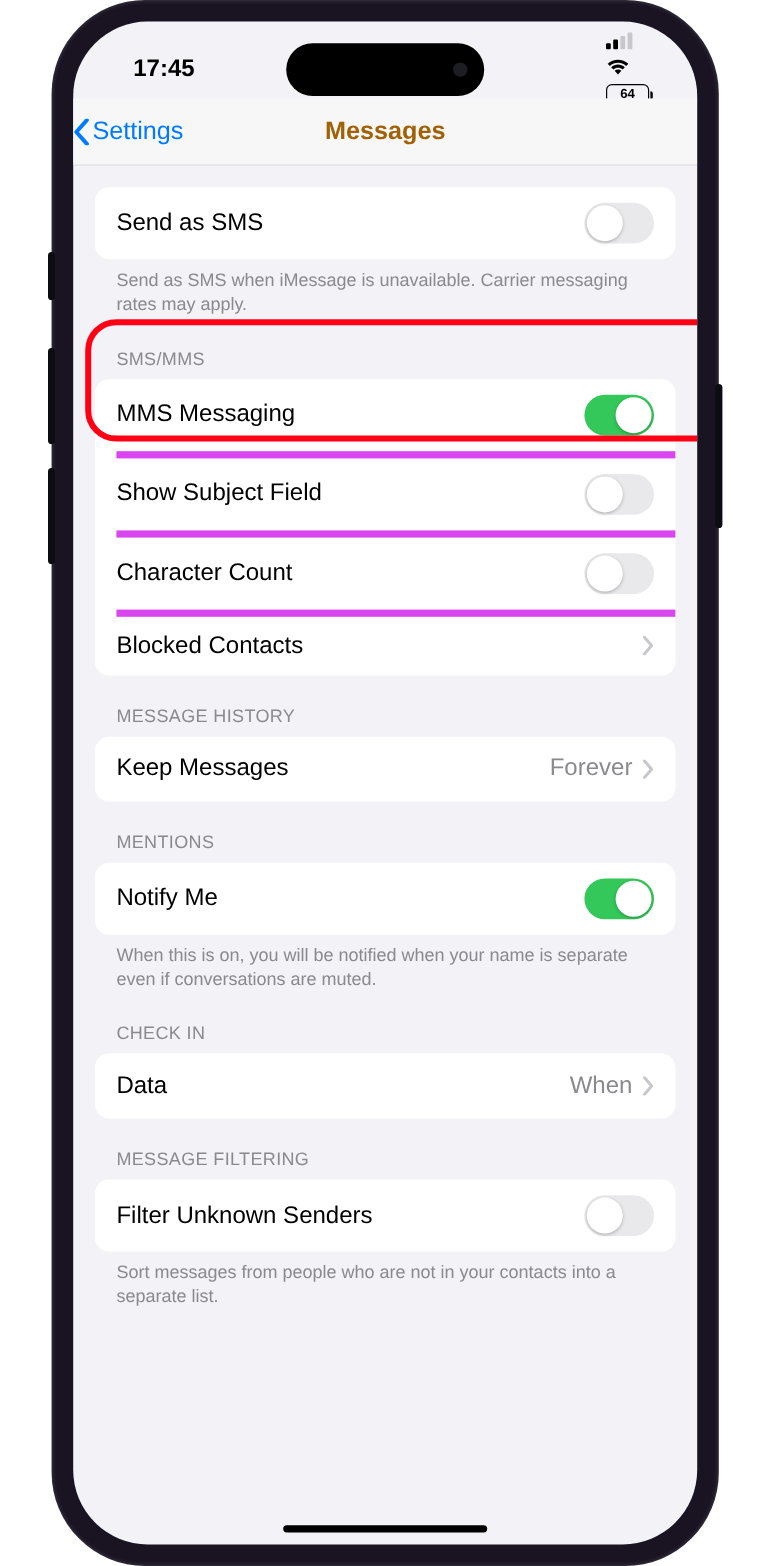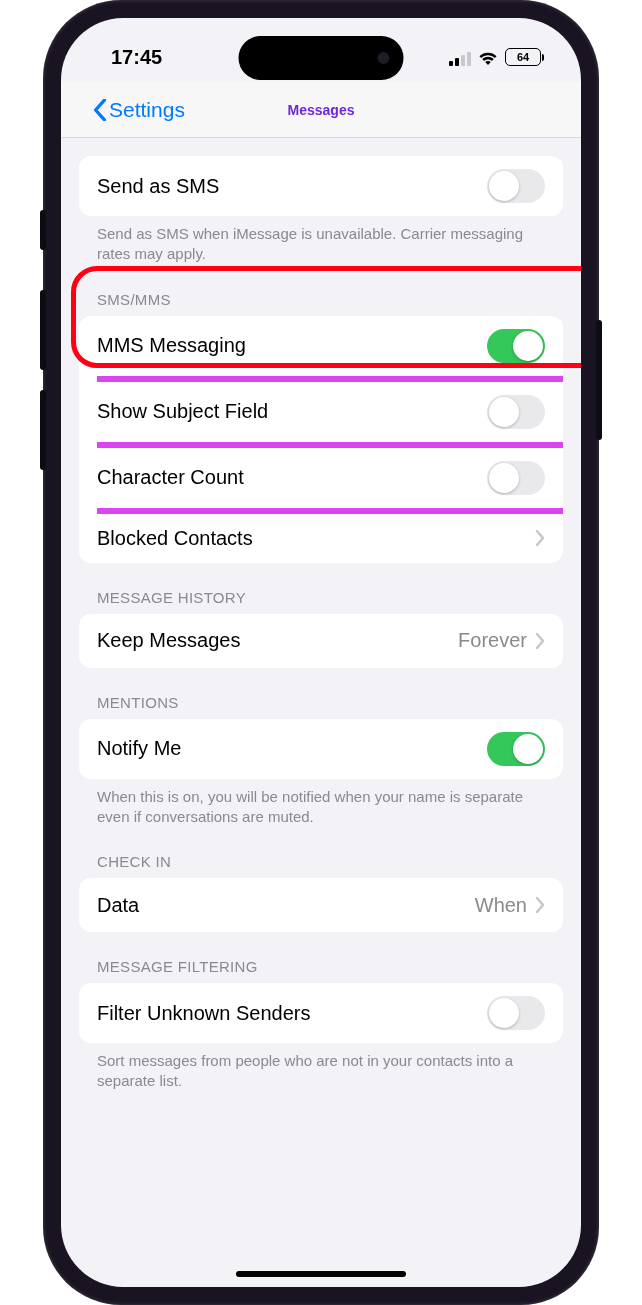--- a/index.html
+++ b/index.html
@@ -61,21 +61,21 @@
   .status-bar {
     height: 64px;
     display: flex;
     align-items: center;
     justify-content: space-between;
     padding: 14px 40px 0 50px;
     font-size: 20px;
     font-weight: 600;
     color: #000;
   }
-  .status-right { display: flex; align-items: flex-end; gap: 7px; }
+  .status-right { display: flex; align-items: flex-start; gap: 7px; flex-direction: column; }
   .signal { display: flex; align-items: flex-end; gap: 2px; height: 14px; }
   .signal span { width: 4px; background: #000; border-radius: 1px; }
   .signal span.dim { background: #c8c8cc; }
   .wifi-icon { width:20px; height:15px; }
   .battery {
     display: flex; align-items: center;
     width: 36px; height: 18px;
     border: 1.5px solid #000; border-radius: 5px;
     position: relative; padding: 1px; justify-content:center;
     font-size: 11px; font-weight: 700;
@@ -88,28 +88,28 @@
     height: 56px;
     display: flex;
     align-items: center;
     justify-content: center;
     position: relative;
     border-bottom: 1px solid rgba(0,0,0,0.12);
     background: #f7f7f8;
   }
   .nav-back {
     position: absolute;
-    left: 32px;
+    left: 0;
     display: flex;
     align-items: center;
     gap: 2px;
     color: #007aff;
     font-size: 21px;
   }
-  .nav-title { font-size: 14px; font-weight: 600; color:#6d28d9;}
+  .nav-title { font-size: 21px; font-weight: 600; color:#a16207;}
   .content {
     padding: 0 18px 40px;
     height: calc(100% - 64px - 56px);
     overflow: hidden;
     position: relative;
   }
   .group-header {
     font-size: 15px;
     color: #8a8a8e;
     letter-spacing: 0.3px;

